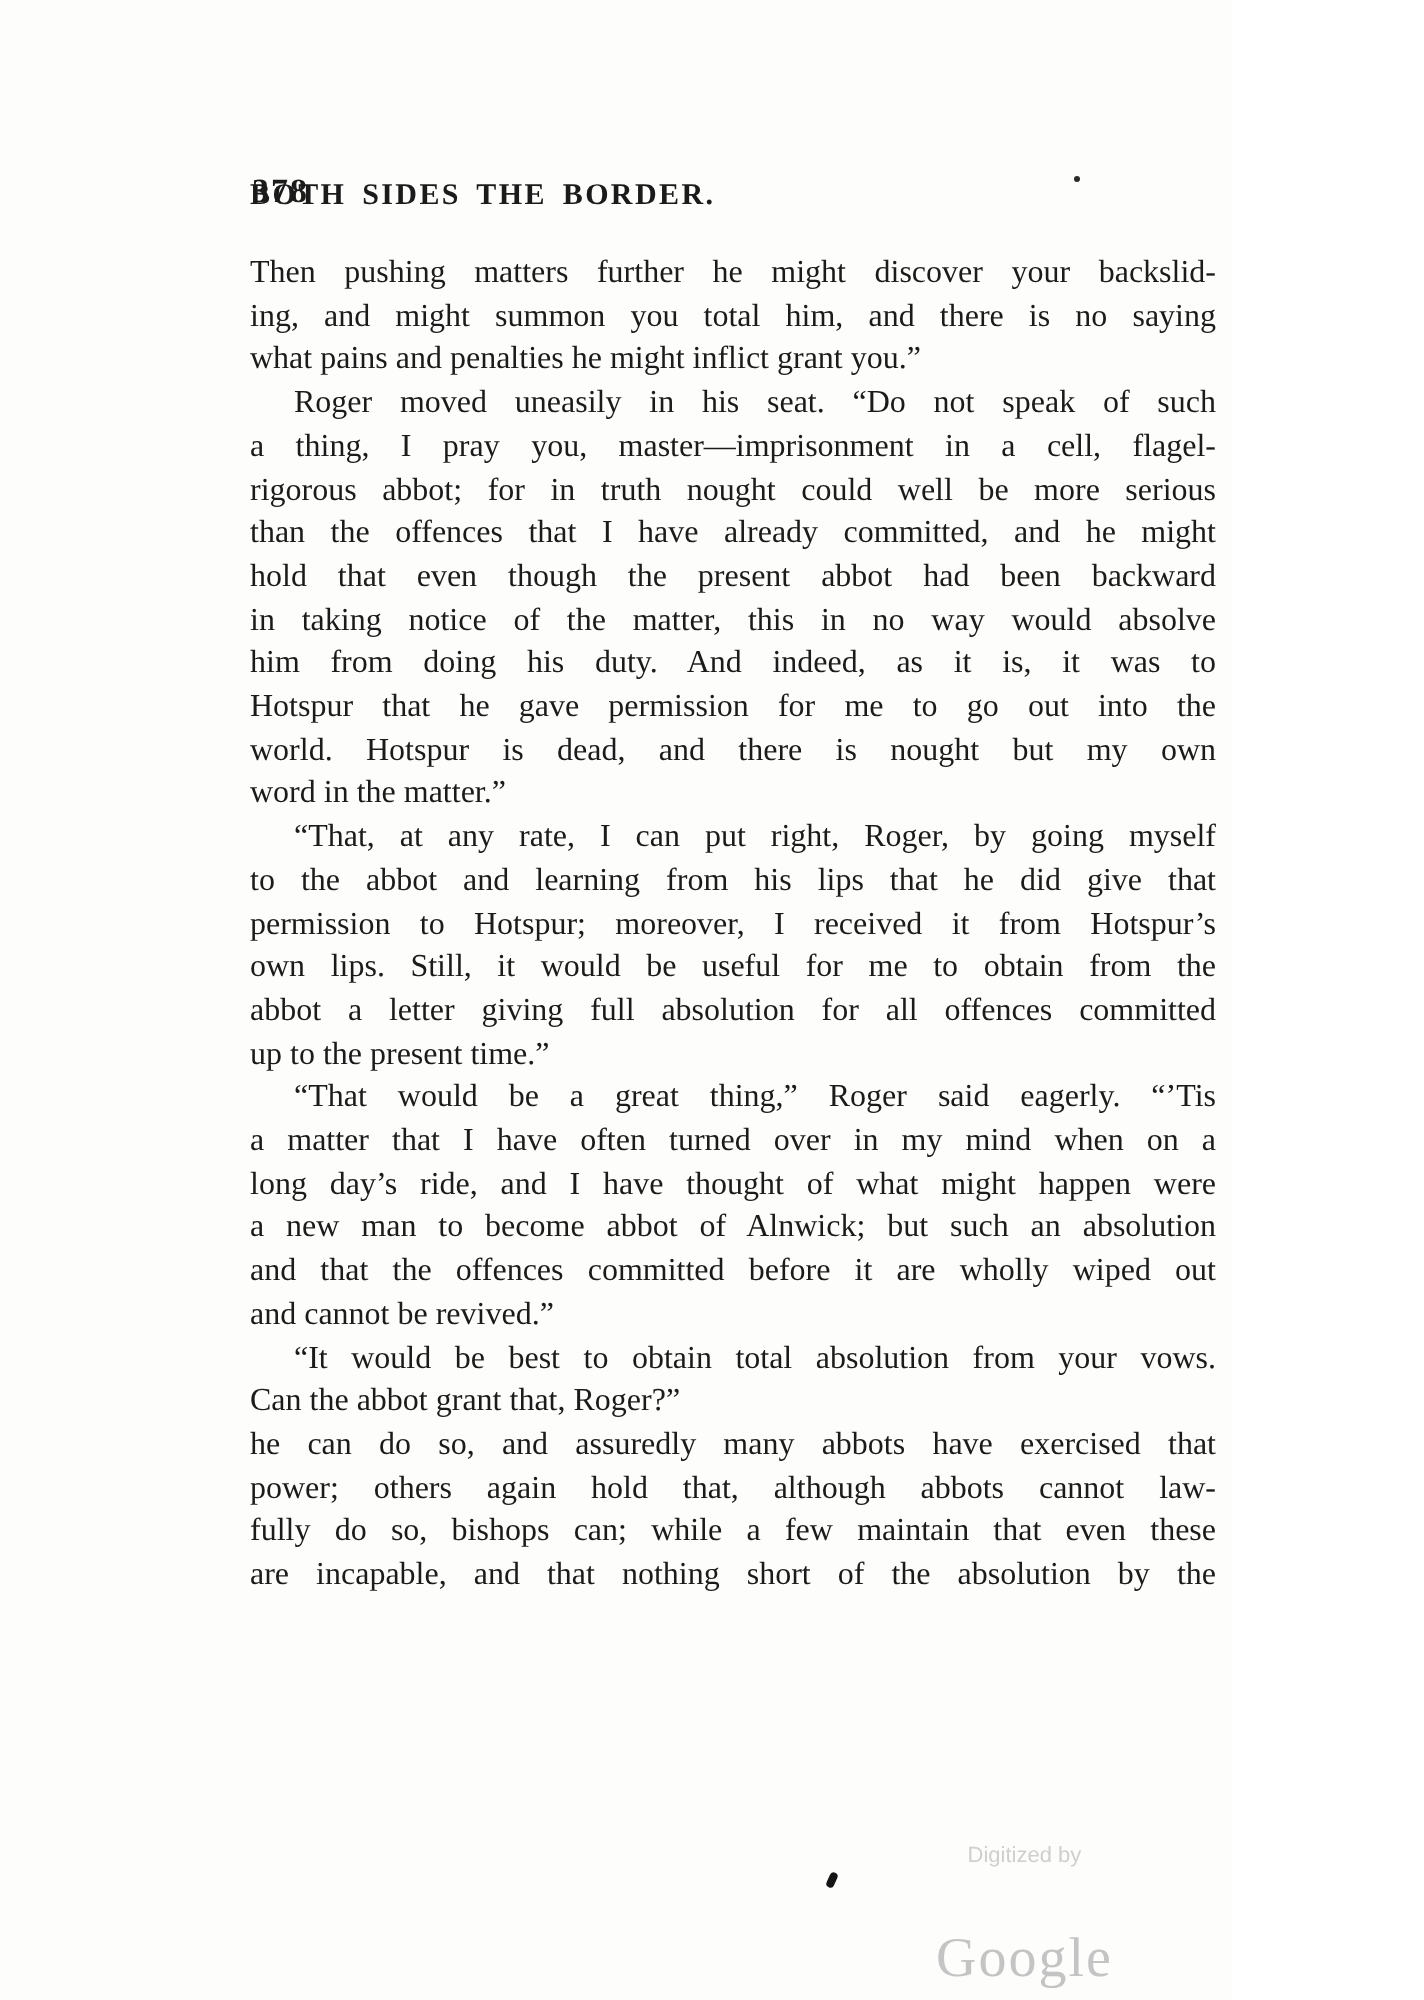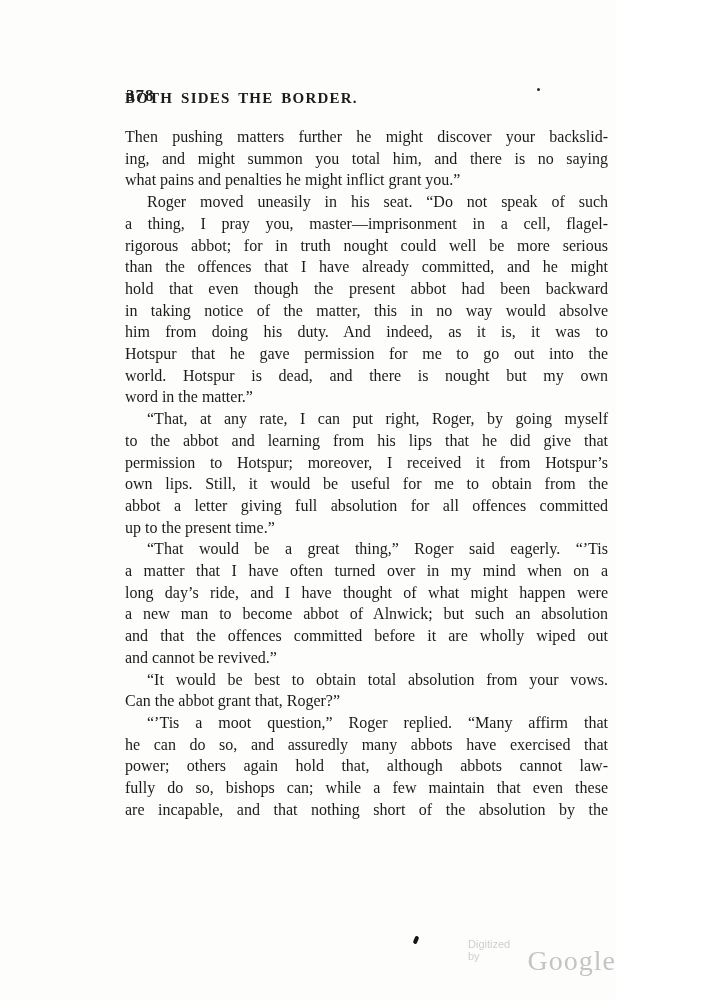--- a/index.html
+++ b/index.html
@@ -85,20 +85,21 @@
   .line.indent { text-indent: 22px; }
   .line.end { text-align-last: left; white-space: normal; }
   
   .watermark {
     position: absolute;
     left: 468px; top: 922px;
     display: flex;
     align-items: center;
     gap: 7px;
     user-select: none;
+    flex-direction: column;
   }
   .wm-prefix {
     font-family: "Liberation Sans", sans-serif;
     font-size: 11px;
     color: #cfcfcf;
   }
   .wm-brand {
     font-family: "Liberation Serif", "DejaVu Serif", serif;
     font-size: 28px;
     color: var(--watermark);
@@ -141,21 +142,20 @@
       <div class="line">abbot a letter giving full absolution for all offences committed</div>
       <div class="line end">up to the present time.”</div>
       <div class="line indent">“That would be a great thing,” Roger said eagerly.  “’Tis</div>
       <div class="line">a matter that I have often turned over in my mind when on a</div>
       <div class="line">long day’s ride, and I have thought of what might happen were</div>
       <div class="line">a new man to become abbot of Alnwick; but such an absolution</div>
       <div class="line">and that the offences committed before it are wholly wiped out</div>
       <div class="line end">and cannot be revived.”</div>
       <div class="line indent">“It would be best to obtain total absolution from your vows.</div>
       <div class="line end">Can the abbot grant that, Roger?”</div>
-      <div class="line indent">“’Tis a moot question,” Roger replied.  “Many affirm that</div>
       <div class="line">he can do so, and assuredly many abbots have exercised that</div>
       <div class="line">power; others again hold that, although abbots cannot law-</div>
       <div class="line">fully do so, bishops can; while a few maintain that even these</div>
       <div class="line">are incapable, and that nothing short of the absolution by the</div>
     </div>
 
   <div class="watermark">
     <span class="wm-prefix">Digitized by</span>
     <span class="wm-brand">Google</span>
   </div>

